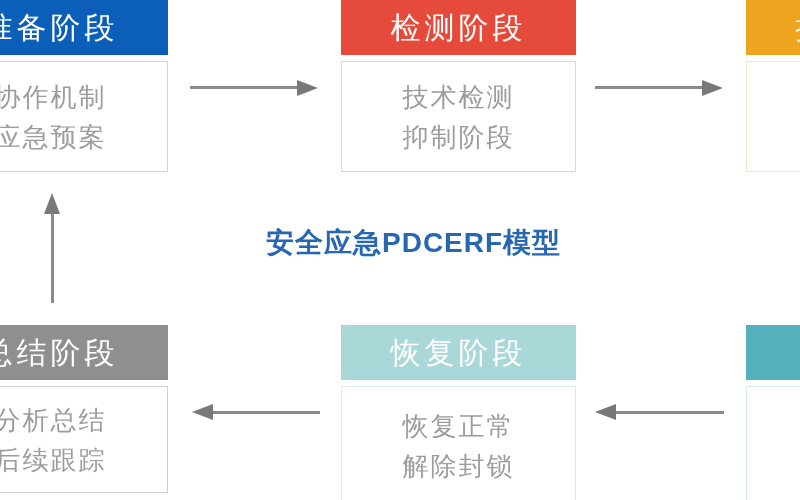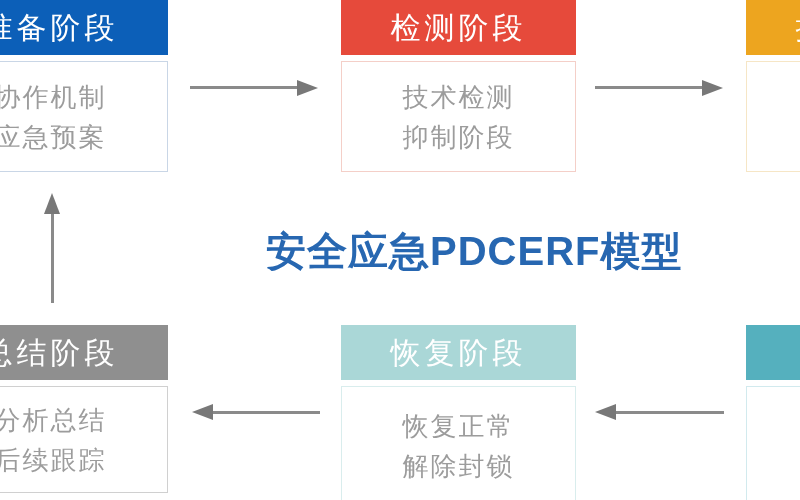--- a/index.html
+++ b/index.html
@@ -41,21 +41,21 @@
   .pos-detect{left:341px;top:0;}
   .pos-contain{left:746px;top:0;}
   .pos-summary{left:-67px;top:325px;}
   .pos-recover{left:341px;top:325px;}
   .pos-eradicate{left:746px;top:325px;}
   .body-top{height:111px;}
   .body-summary{height:107px;}
   .body-bottom{height:119px;}
   .title{
     position:absolute;left:266px;top:224px;width:420px;
-    color:#2767B1;font-size:40px;font-weight:600;letter-spacing:1px;
+    color:#2767B1;font-size:28px;font-weight:600;letter-spacing:1px;
     white-space:nowrap;
   }
   
   .arrow-line{position:absolute;background:#8A8A8A;}
   .arrow-head{position:absolute;width:0;height:0;border-style:solid;border-color:transparent;}
   .head-right{border-width:8px 0 8px 21px;border-left-color:#787878;}
   .head-left{border-width:8px 21px 8px 0;border-right-color:#787878;}
   .head-up{border-width:0 8px 21px 8px;border-bottom-color:#787878;}
 </style>
 </head>

